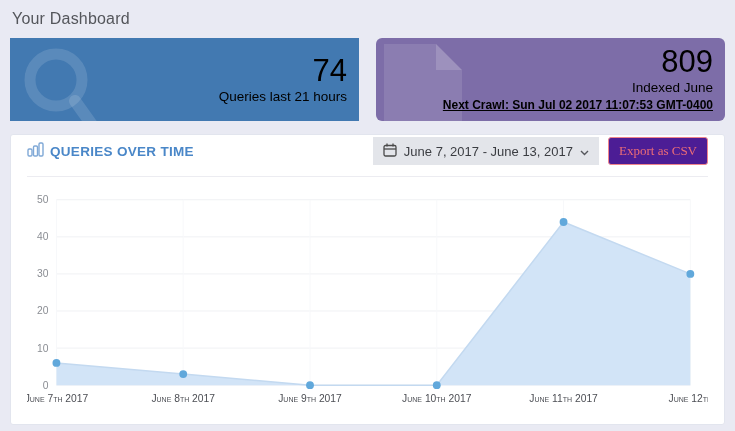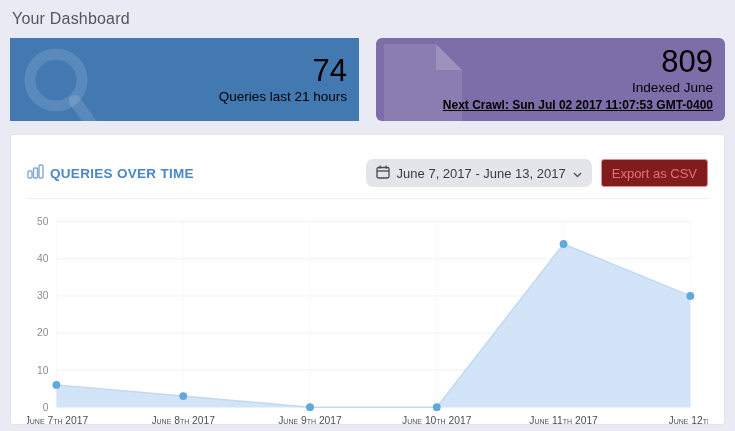--- a/index.html
+++ b/index.html
@@ -30,37 +30,37 @@
   .stat-label { font-size:13.5px; line-height:17px; }
   .stat-sub   { font-size:12px; line-height:17px; font-weight:700; margin-top:1px;text-decoration:underline; }
 
   .panel {
     margin-top:13px; background:#ffffff;
     border:1px solid #e2e5ee; border-radius:3px;
     height:291px;
   }
   .panel-header {
     display:flex; justify-content:space-between; align-items:center;
-    padding:24px 16px 11px 16px;
+    padding:2px 16px 11px 16px;
   }
   .panel-title-wrap { display:flex; align-items:center; gap:6px; }
   .panel-title {
     color:#4a87c8; font-size:13.5px; font-weight:700; letter-spacing:.3px;
   }
   .header-controls { display:flex; align-items:center; gap:9px; }
   .date-range {
     display:flex; align-items:center; gap:7px;
-    background:#e3e5ea; border:none; border-radius:7px;
+    background:#e3e5ea; border:none; border-radius:0;
     height:28px; padding:0 10px; font-size:13px; color:#3b3d42;
     font-family:inherit; cursor:pointer;
   }
   .export-btn {
-    background:#7f1d1d; border:1px solid #f0848c; border-radius:3px;
+    background:#4c1d95; border:1px solid #f0848c; border-radius:3px;
     color:#ed6d76; font-size:13px; height:28px; padding:0 10px;
-    font-family:Liberation Sans, sans-serif; cursor:pointer;
+    font-family:Liberation Serif, serif; cursor:pointer;
   }
   .divider { border-bottom:1px solid #ececf1; margin:0 16px; }
   .chart-wrap { padding:9px 16px 0 16px; }
   .chart-wrap svg { display:block; width:100%; height:auto; }
   .ytick { font-size:10.5px; fill:#8a8d93; font-family:"Liberation Sans", sans-serif; }
   .xtick { font-size:10.5px; fill:#4c4e54; font-variant:small-caps;
            font-family:"Liberation Sans", sans-serif; }
 </style>
 </head>
 <body>

